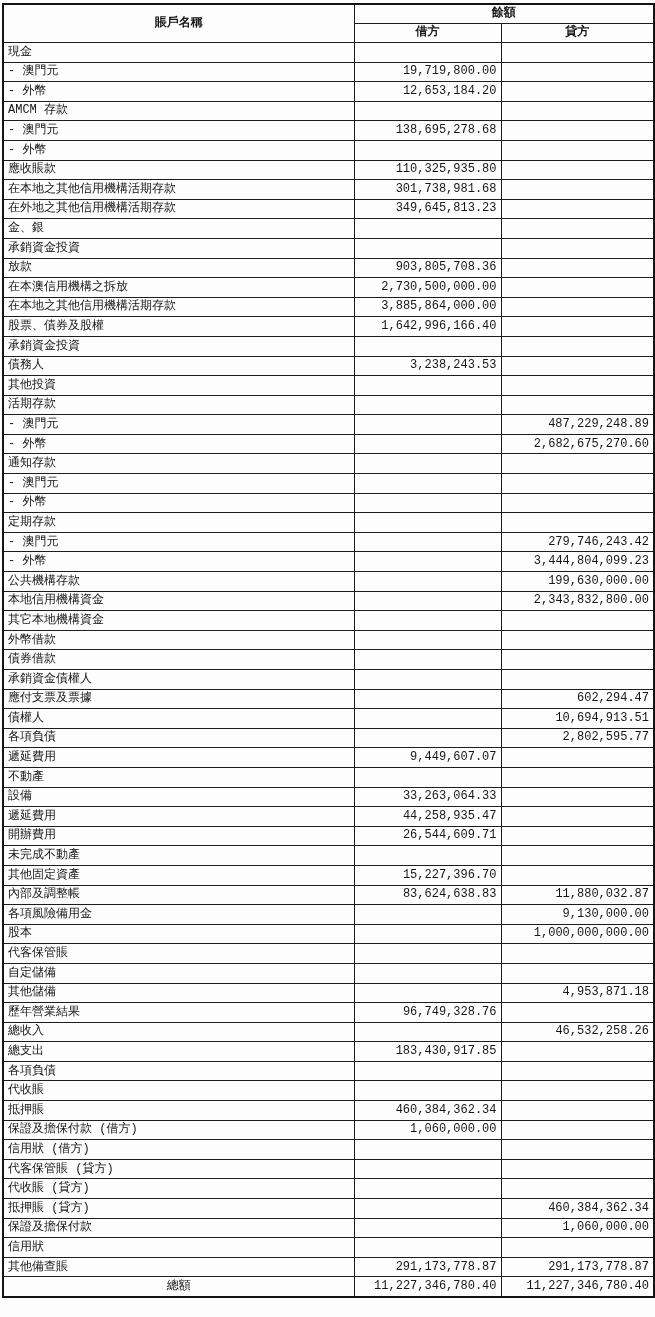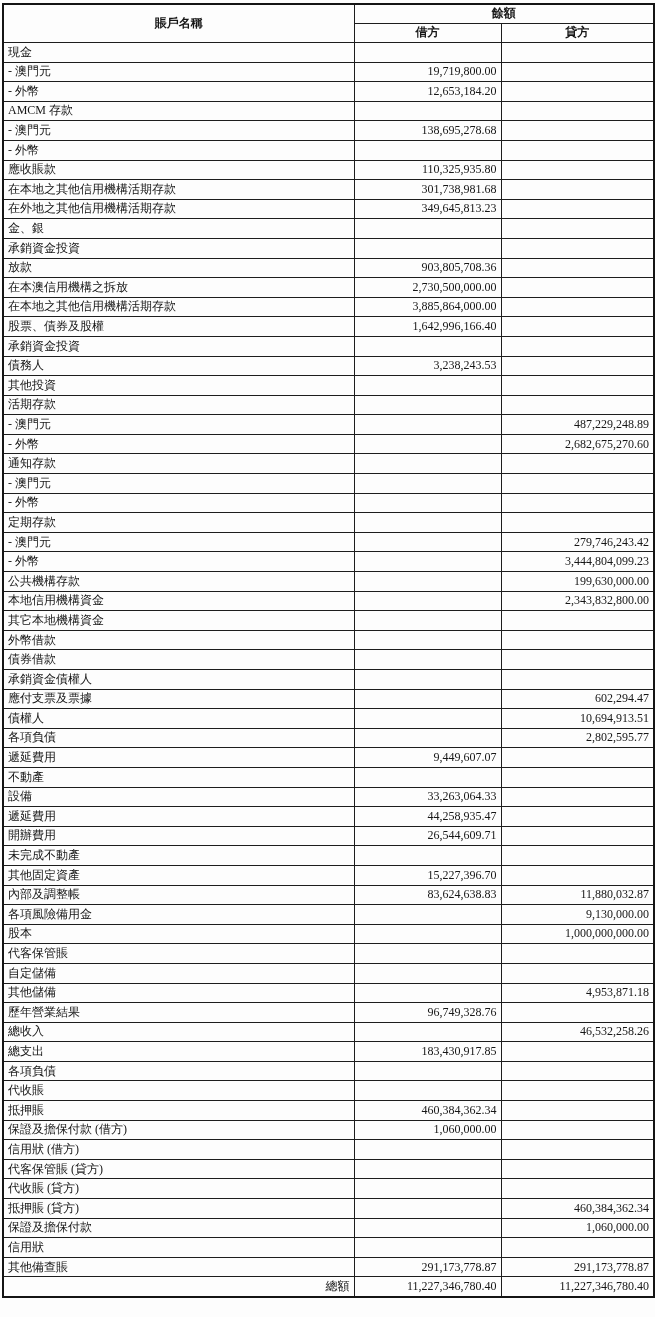--- a/index.html
+++ b/index.html
@@ -6,21 +6,21 @@
     margin: 0;
     padding: 0;
     background: #ffffff;
   }
   .sheet {
     width: 655px;
     height: 1317px;
     box-sizing: border-box;
     background: #fdfdfd;
     padding: 3px 2px 18px 2px;
-    font-family: Liberation Serif, serif;
+    font-family: Liberation Mono, monospace;
     color: #161616;
     overflow: hidden;
   }
   table.balance {
     border-collapse: collapse;
     table-layout: fixed;
     width: 651px;
     border: 2px solid #141414;
   }
   col.c-name   { width: 351px; }
@@ -38,21 +38,21 @@
     vertical-align: middle;
   }
   table.balance thead th {
     font-weight: bold;
     text-align: center;
     height: 18px;
   }
   td.label { text-align: left; }
   td.num   { text-align: right; padding-right: 6px; }
   tr.total-row td { border-top: 1px solid #141414; }
-  tr.total-row td.label-center { text-align: right; }
+  tr.total-row td.label-center { text-align: center; }
 </style>
 </head>
 <body>
 
 <div class="sheet">
   <table class="balance">
     <colgroup>
       <col class="c-name">
       <col class="c-debit">
       <col class="c-credit">

